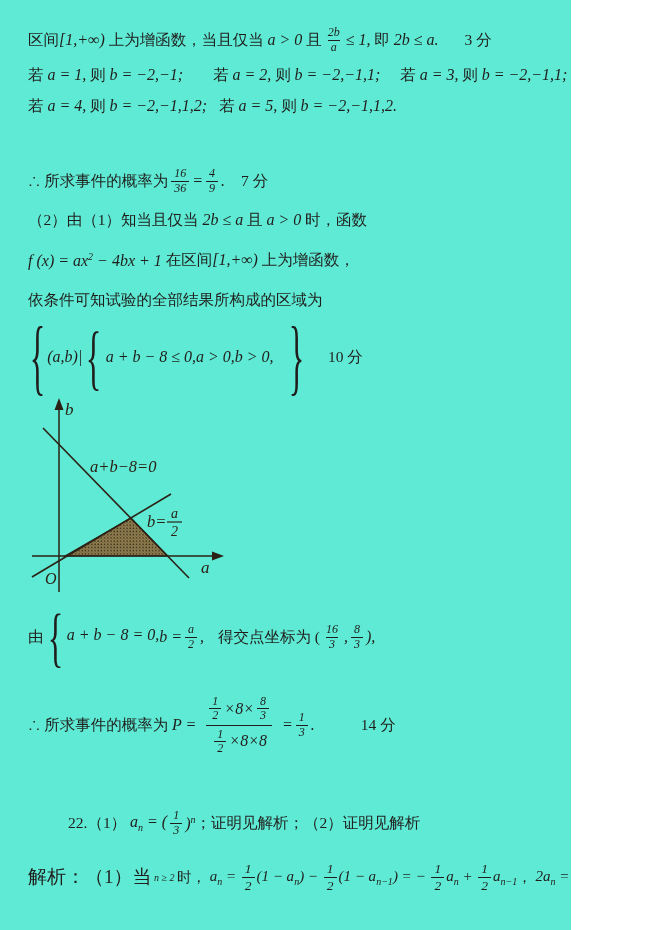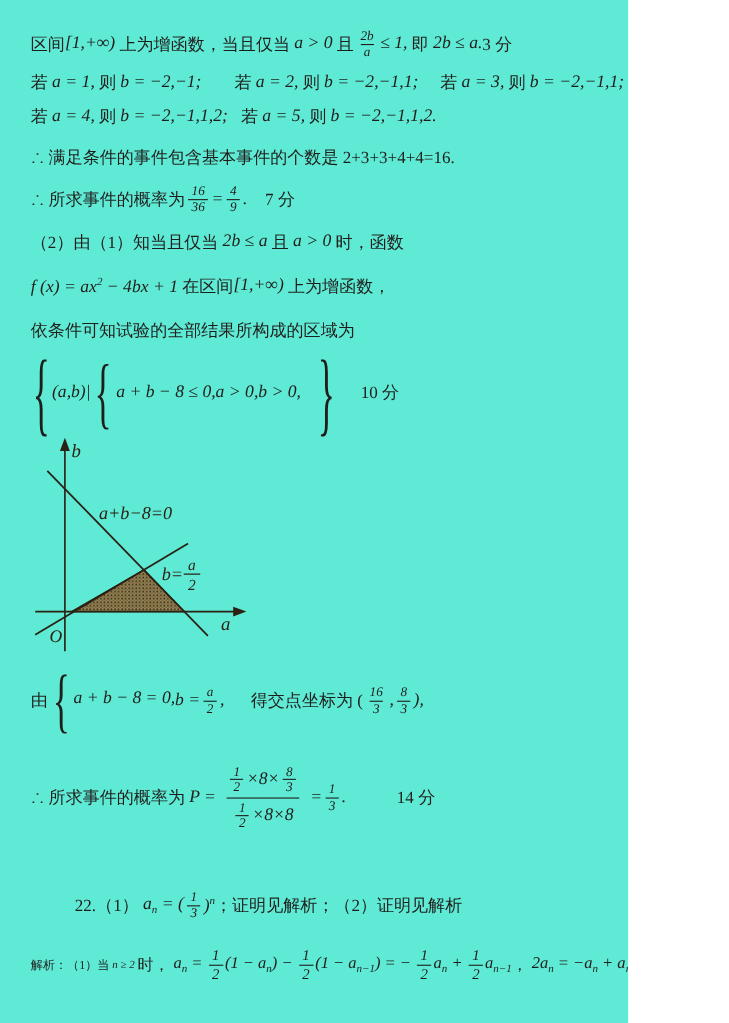--- a/index.html
+++ b/index.html
@@ -6,21 +6,21 @@
   .page {
     position:relative; width:571px; height:930px; background:#5eead4;
     font-family:"Liberation Serif", serif; color:#201e1c; overflow:hidden;
   }
   .line {
     position:absolute; left:28px; display:flex; align-items:center;
     white-space:pre;
   }
   .cn  { font-size:15.5px; }
   .m   { font-size:16px; font-style:italic; }
-  .score { font-size:15.5px; }
+  .score { font-size:15.5px; margin-left:26px; }
   .sub { font-size:10px; font-style:italic; vertical-align:-4px; }
   .sup { font-size:10px; font-style:italic; vertical-align:6px; }
   .frac {
     display:inline-flex; flex-direction:column; align-items:center;
     line-height:1.12; font-size:12px; font-style:italic; margin:0 3px;
   }
   .frac .fn { padding:0 3px; }
   .frac .fd { border-top:1.3px solid #201e1c; padding:0 3px; }
   .stack { display:inline-flex; flex-direction:row; align-items:flex-start; }
   .stack .row { display:flex; align-items:center; line-height:1.45; }
@@ -54,23 +54,20 @@
     <span class="item gap30"><span class="cn">若 </span><span class="m">a = 1,</span><span class="cn"> 则 </span><span class="m">b = −2,−1;</span></span>
     <span class="item gap20"><span class="cn">若 </span><span class="m">a = 2,</span><span class="cn"> 则 </span><span class="m">b = −2,−1,1;</span></span>
     <span class="item"><span class="cn">若 </span><span class="m">a = 3,</span><span class="cn"> 则 </span><span class="m">b = −2,−1,1;</span></span>
   </div>
 
   <div class="line" style="top:94px;height:24px;">
     <span class="item gap12"><span class="cn">若 </span><span class="m">a = 4,</span><span class="cn"> 则 </span><span class="m">b = −2,−1,1,2;</span></span>
     <span class="item"><span class="cn">若 </span><span class="m">a = 5,</span><span class="cn"> 则 </span><span class="m">b = −2,−1,1,2.</span></span>
   </div>
 
-  <div class="line" style="top:131px;height:24px;">
-    <span class="cn">∴ 满足条件的事件包含基本事件的个数是 2+3+3+4+4=16.</span>
-  </div>
 
   <div class="line" style="top:156px;height:50px;">
     <span class="cn">∴ 所求事件的概率为</span>
     <span class="frac"><span class="fn">16</span><span class="fd">36</span></span>
     <span class="m">=</span>
     <span class="frac"><span class="fn">4</span><span class="fd">9</span></span>
     <span class="m">.</span>
     <span class="score" style="margin-left:16px;">7 分</span>
   </div>
 
@@ -136,21 +133,21 @@
     <span class="cn">由</span>
     <span class="brace br-l10">{</span>
     <span class="stack">
       <span class="row m">a + b − 8 = 0,</span>
       <span class="row">
         <span class="m">b =</span>
         <span class="frac"><span class="fn">a</span><span class="fd">2</span></span>
         <span class="m">,</span>
       </span>
     </span>
-    <span class="cn" style="margin-left:24px;">得交点坐标为 (</span>
+    <span class="cn" style="margin-left:14px;">得交点坐标为 (</span>
     <span class="frac"><span class="fn">16</span><span class="fd">3</span></span>
     <span class="m">,</span>
     <span class="frac"><span class="fn">8</span><span class="fd">3</span></span>
     <span class="m">),</span>
   </div>
 
   <div class="line" style="top:684px;height:82px;">
     <span class="cn">∴ 所求事件的概率为 </span>
     <span class="m">P =</span>
     <span class="bigfrac">
@@ -172,21 +169,21 @@
 
   <div class="line" style="top:800px;height:46px;margin-left:40px;">
     <span class="cn">22.（1） </span>
     <span class="m"><span>a</span><span class="sub">n</span><span> = (</span></span>
     <span class="frac"><span class="fn">1</span><span class="fd">3</span></span>
     <span class="m"><span>)</span><span class="sup">n</span></span>
     <span class="cn">；证明见解析；（2）证明见解析</span>
   </div>
 
   <div class="line" style="top:852px;height:50px;font-size:14.5px;">
-    <span class="cn" style="font-size:11px;font-family:Liberation Serif, serif;">解析：（1）当</span><span class="m" style="font-size:10px;"> n ≥ 2 </span><span class="cn" style="font-size:14.5px;">时， </span>
+    <span class="cn" style="font-size:19px;font-family:Liberation Serif, serif;">解析：（1）当</span><span class="m" style="font-size:10px;"> n ≥ 2 </span><span class="cn" style="font-size:14.5px;">时， </span>
     <span class="m" style="font-size:15px;"><span>a</span><span class="sub">n</span><span> = </span></span>
     <span class="frac" style="font-size:13.5px;margin:0 2px;"><span class="fn">1</span><span class="fd">2</span></span>
     <span class="m" style="font-size:15px;"><span>(1 − a</span><span class="sub">n</span><span>) − </span></span>
     <span class="frac" style="font-size:13.5px;margin:0 2px;"><span class="fn">1</span><span class="fd">2</span></span>
     <span class="m" style="font-size:15px;"><span>(1 − a</span><span class="sub">n−1</span><span>) = − </span></span>
     <span class="frac" style="font-size:13.5px;margin:0 2px;"><span class="fn">1</span><span class="fd">2</span></span>
     <span class="m" style="font-size:15px;"><span>a</span><span class="sub">n</span><span> + </span></span>
     <span class="frac" style="font-size:13.5px;margin:0 2px;"><span class="fn">1</span><span class="fd">2</span></span>
     <span class="m" style="font-size:15px;"><span>a</span><span class="sub">n−1</span></span>
     <span class="cn" style="font-size:14.5px;">， </span>

